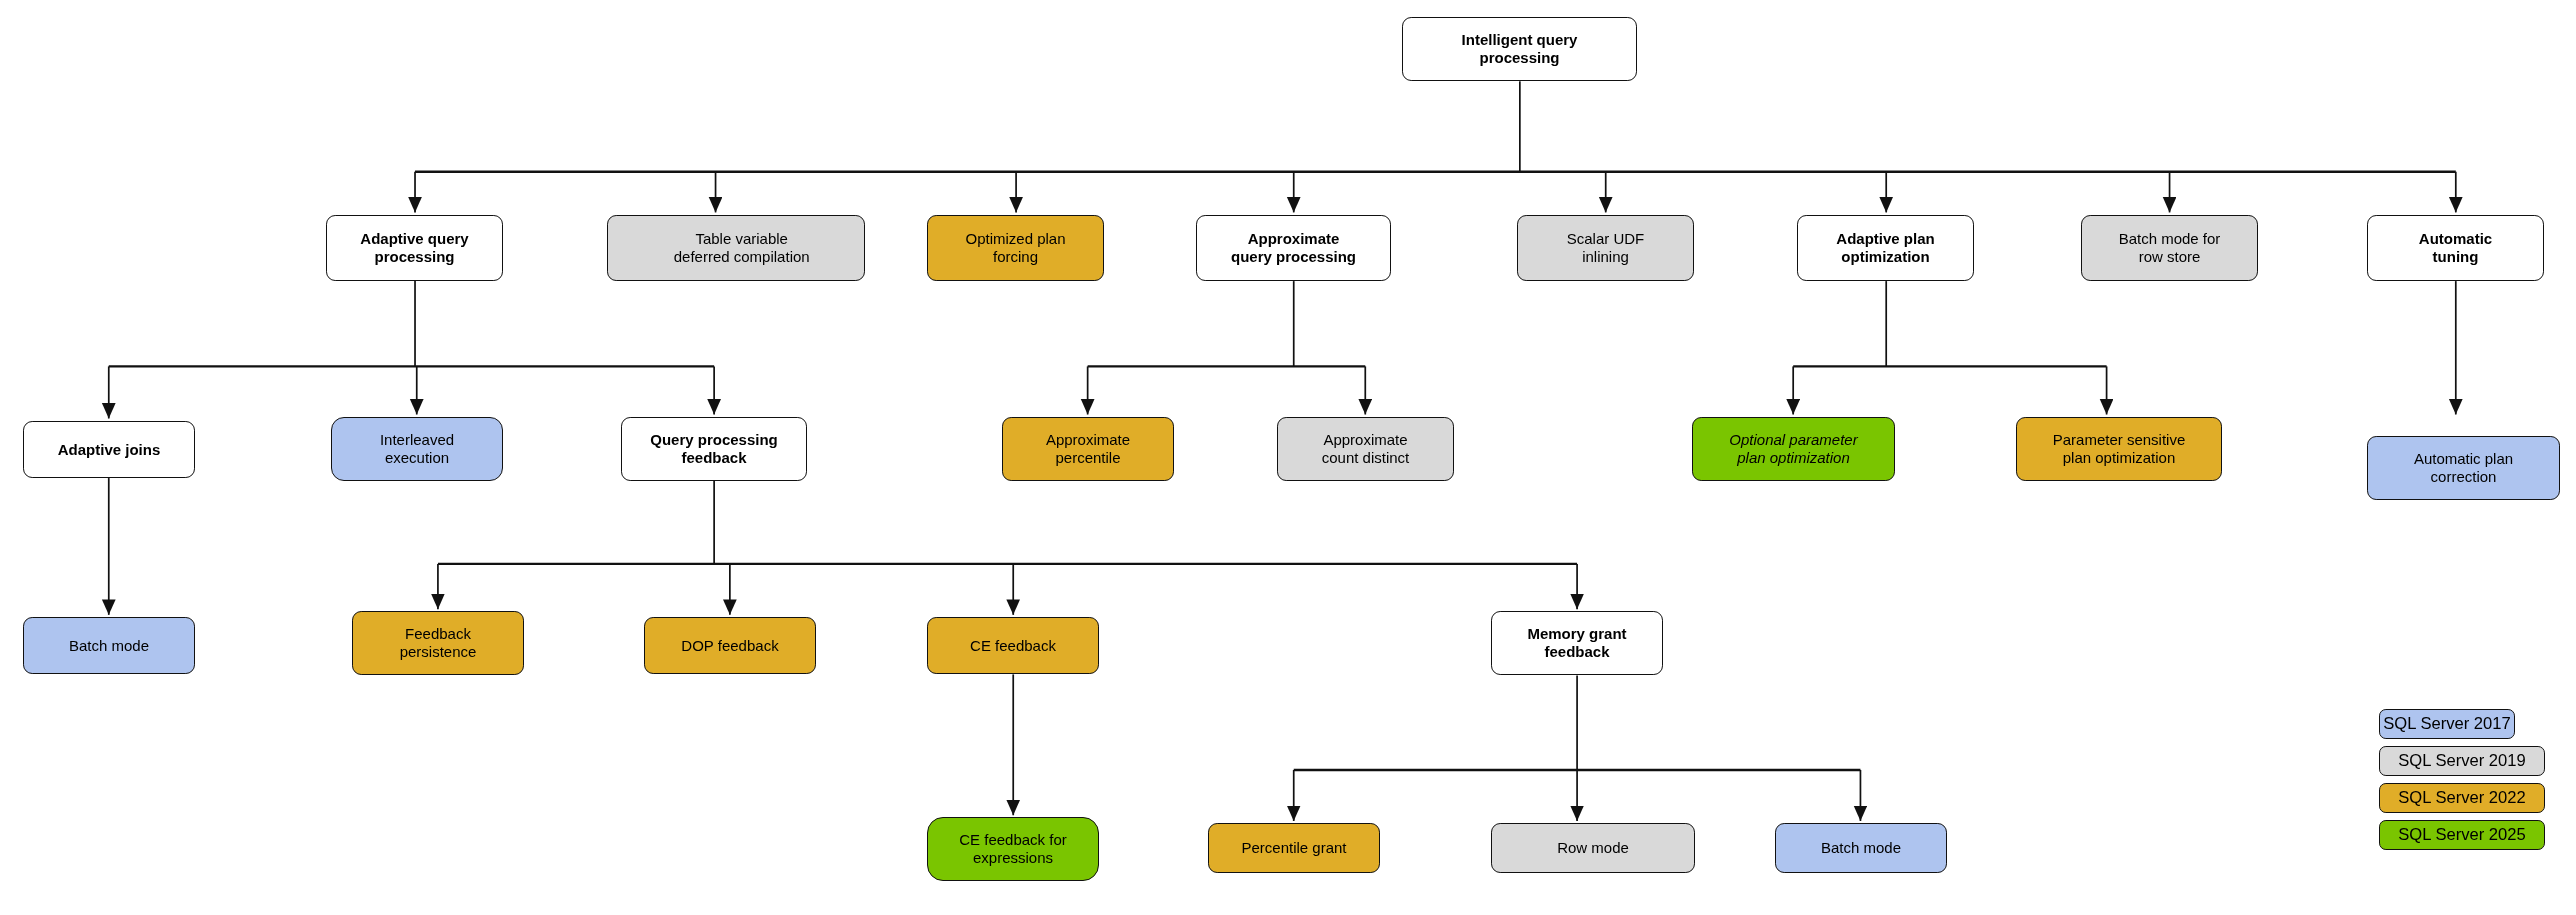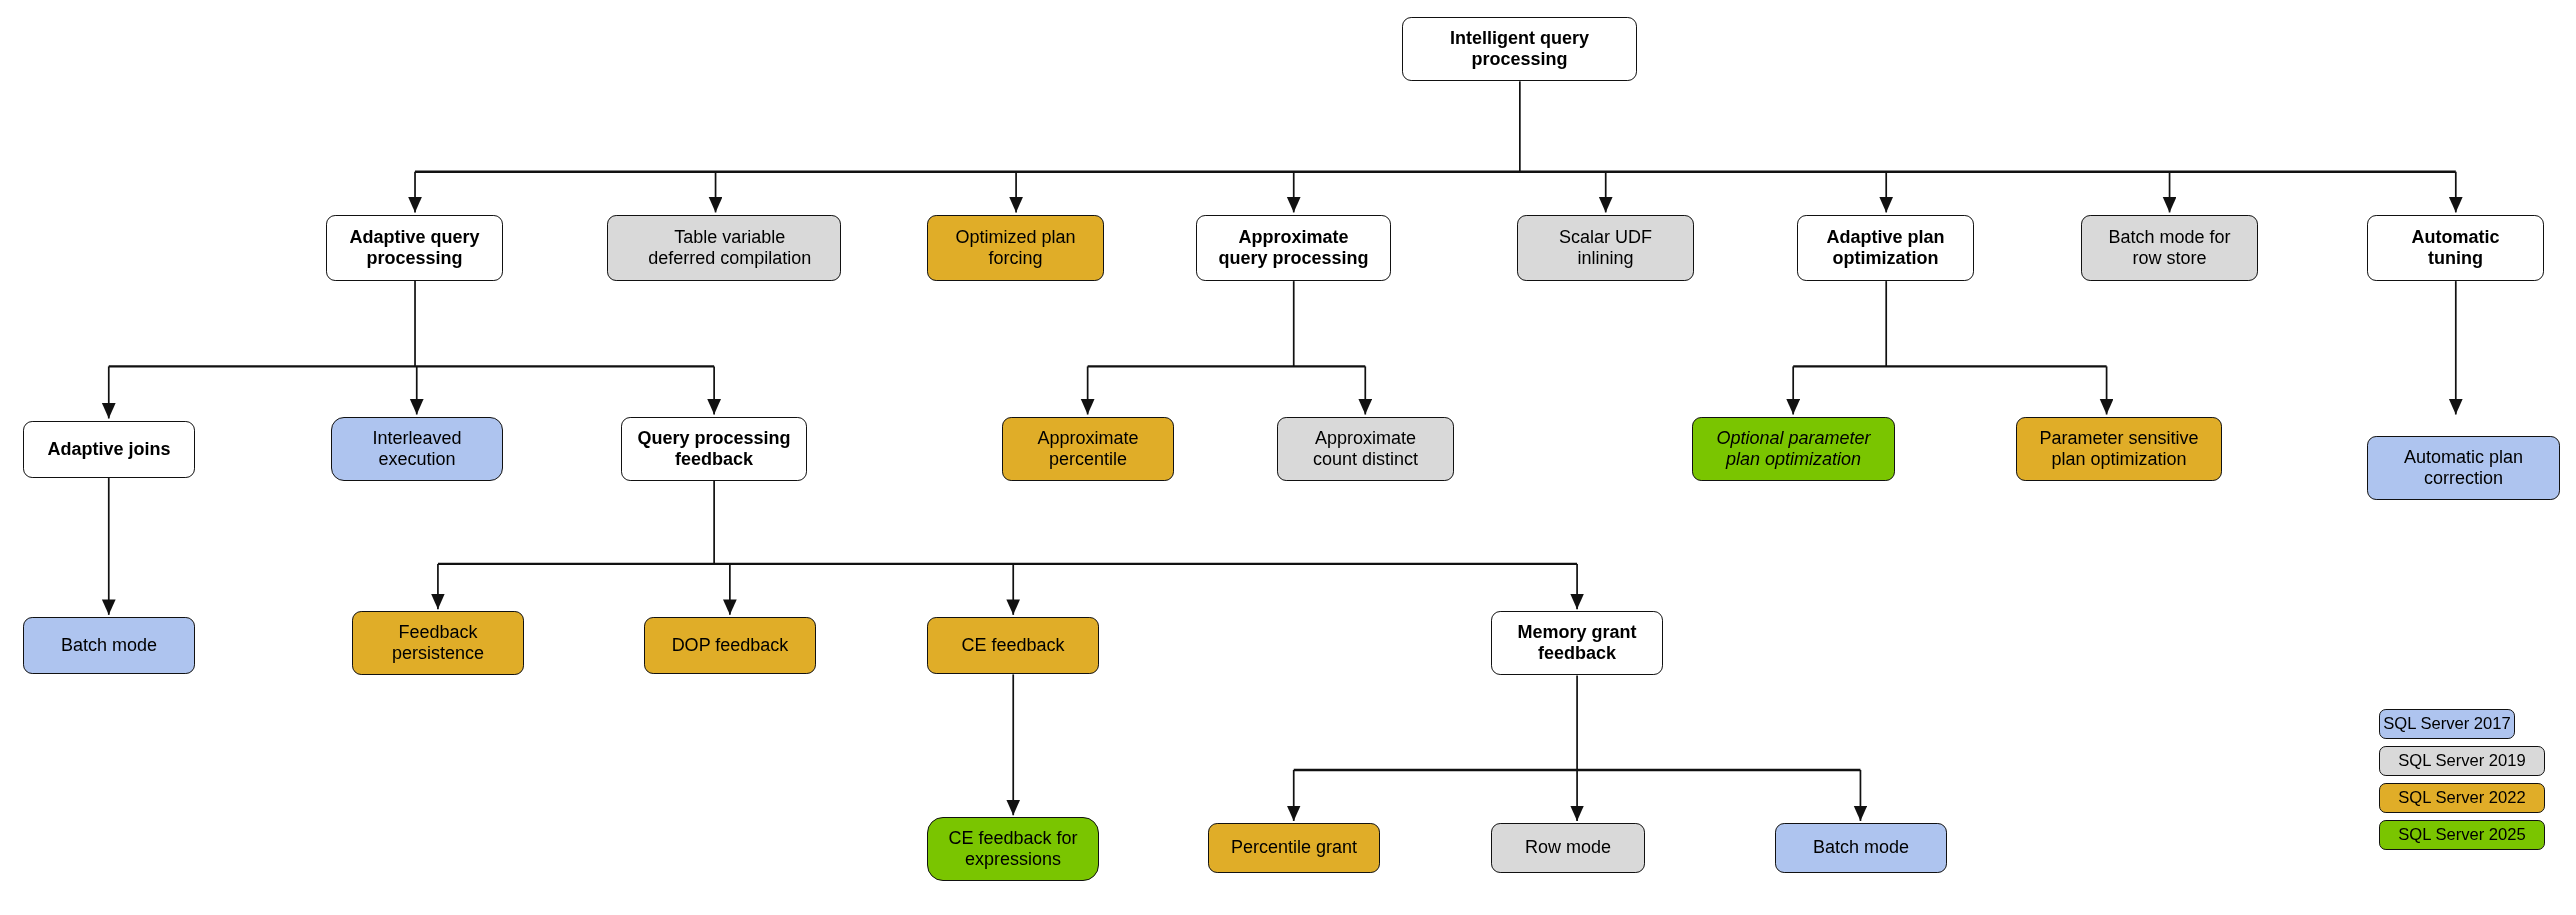--- a/index.html
+++ b/index.html
@@ -12,21 +12,21 @@
     border:1.7px solid #111111;
     border-radius:9.2px;
     background:#ffffff;
     display:flex;
     align-items:center;
     justify-content:center;
     text-align:center;
     color:#000000;
     line-height:1.18;
     padding:2.3px 4.6px;
-    font-size:18px;
+    font-size:15px;
     white-space:pre-line;
     z-index:5;
   }
   .node.white{background:#ffffff;font-weight:bold;}
   .node.blue{background:#aec4ef;font-weight:normal;}
   .node.gray{background:#d9d9d9;font-weight:normal;}
   .node.gold{background:#e0ad28;font-weight:normal;}
   .node.green{background:#7ac500;font-weight:normal;}
   .legend-item{
     position:absolute;
@@ -93,21 +93,21 @@
         <path d="M 2260 1345 L 2260 1434" fill="none" stroke="#111111" stroke-width="3" marker-end="url(#arrow)"></path>
         <path d="M 2755 1345 L 2755 1434" fill="none" stroke="#111111" stroke-width="3" marker-end="url(#arrow)"></path>
         <path d="M 3250 1345 L 3250 1434" fill="none" stroke="#111111" stroke-width="3" marker-end="url(#arrow)"></path>
       </g>
   </svg>
   <div id="nodes-layer">
       <div class="node white" style="left: 1402px; top: 17px; width: 235px; height: 64px;">Intelligent query
 processing</div>
       <div class="node white" style="left: 326px; top: 215px; width: 177px; height: 66px;">Adaptive query
 processing</div>
-      <div class="node gray" style="left: 607px; top: 215px; width: 234px; height: 66px; padding-left: 16px;">Table variable
+      <div class="node gray" style="left: 607px; top: 215px; width: 258px; height: 66px; padding-left: 16px;">Table variable
 deferred compilation</div>
       <div class="node gold" style="left: 927px; top: 215px; width: 177px; height: 66px;">Optimized plan
 forcing</div>
       <div class="node white" style="left: 1196px; top: 215px; width: 195px; height: 66px;">Approximate
 query processing</div>
       <div class="node gray" style="left: 1517px; top: 215px; width: 177px; height: 66px;">Scalar UDF
 inlining</div>
       <div class="node white" style="left: 1797px; top: 215px; width: 177px; height: 66px;">Adaptive plan
 optimization</div>
       <div class="node gray" style="left: 2081px; top: 215px; width: 177px; height: 66px;">Batch mode for
@@ -132,21 +132,21 @@
       <div class="node blue" style="left: 23px; top: 617px; width: 172px; height: 57px;">Batch mode</div>
       <div class="node gold" style="left: 352px; top: 611px; width: 172px; height: 64px;">Feedback
 persistence</div>
       <div class="node gold" style="left: 644px; top: 617px; width: 172px; height: 57px;">DOP feedback</div>
       <div class="node gold" style="left: 927px; top: 617px; width: 172px; height: 57px;">CE feedback</div>
       <div class="node white" style="left: 1491px; top: 611px; width: 172px; height: 64px;">Memory grant
 feedback</div>
       <div class="node green" style="left: 927px; top: 817px; width: 172px; height: 64px; border-radius: 16px;">CE feedback for
 expressions</div>
       <div class="node gold" style="left: 1208px; top: 823px; width: 172px; height: 50px;">Percentile grant</div>
-      <div class="node gray" style="left: 1491px; top: 823px; width: 154px; height: 50px;">Row mode</div>
+      <div class="node gray" style="left: 1491px; top: 823px; width: 204px; height: 50px;">Row mode</div>
       <div class="node blue" style="left: 1775px; top: 823px; width: 172px; height: 50px;">Batch mode</div>
     </div>
   <div id="legend-layer">
       <div class="legend-item blue" style="left: 2379px; top: 709px; width: 136px; height: 30px;">SQL Server 2017</div>
       <div class="legend-item gray" style="left: 2379px; top: 746px; width: 166px; height: 30px;">SQL Server 2019</div>
       <div class="legend-item gold" style="left: 2379px; top: 783px; width: 166px; height: 30px;">SQL Server 2022</div>
       <div class="legend-item green" style="left: 2379px; top: 820px; width: 166px; height: 30px;">SQL Server 2025</div>
     </div>
 </div>
 

